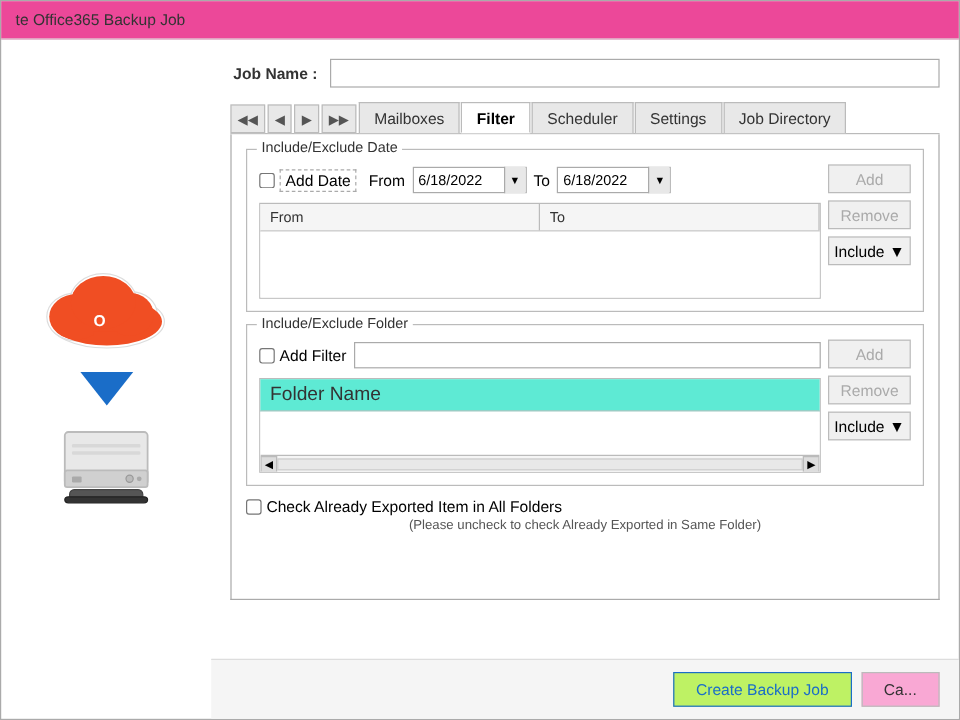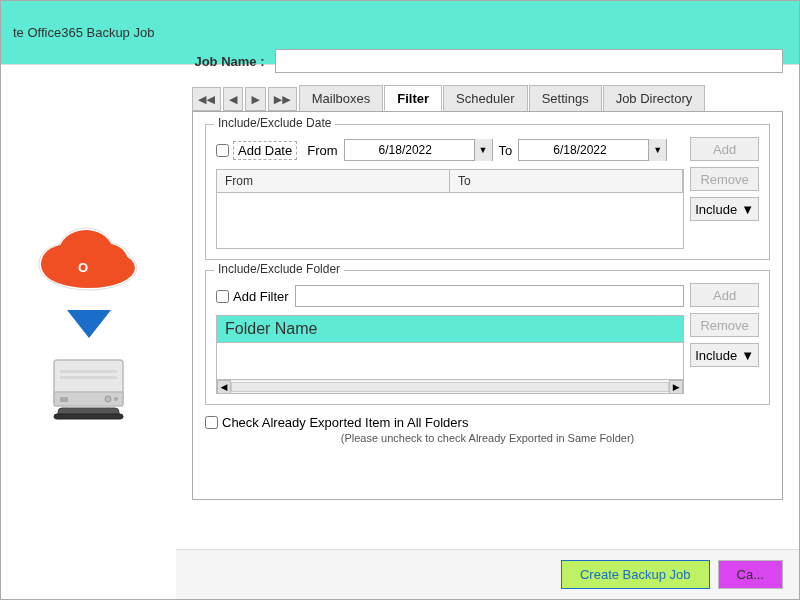--- a/index.html
+++ b/index.html
@@ -14,23 +14,23 @@
 
     .window {
       background: #ffffff;
       width: 800px;
       height: 600px;
       position: relative;
       border: 1px solid #aaa;
     }
 
     .title-bar {
-      background: #5eead4;
+      background: #ec4899;
       border-bottom: 1px solid #ddd;
-      padding: 24px 12px;
+      padding: 8px 12px;
       font-size: 13px;
       color: #333;
       font-weight: normal;
     }
 
     .left-panel {
       position: absolute;
       left: 0;
       top: 36px;
       width: 175px;
@@ -157,23 +157,22 @@
       align-items: center;
       border: 1px solid #aaa;
       background: #fff;
       height: 22px;
     }
 
     .date-input {
       border: none;
       outline: none;
       padding: 2px 4px;
-      width: 99px;
+      width: 75px;
       font-size: 12px;
-      margin-left: 30px;
     }
 
     .date-btn {
       background: #e8e8e8;
       border-left: 1px solid #aaa;
       width: 18px;
       height: 22px;
       cursor: pointer;
       display: flex;
       align-items: center;
@@ -353,21 +352,21 @@
       background: #bef264;
       border: 1px solid #1a6dc8;
       color: #1a6dc8;
       padding: 6px 18px;
       cursor: pointer;
       font-size: 13px;
       font-weight: 500;
     }
 
     .cancel-btn {
-      background: #d946ef;
+      background: #f9a8d4;
       border: 1px solid #bbb;
       color: #333;
       padding: 6px 18px;
       cursor: pointer;
       font-size: 13px;
     }
 
     .folder-section-inner {
       display: flex;
       align-items: flex-start;

